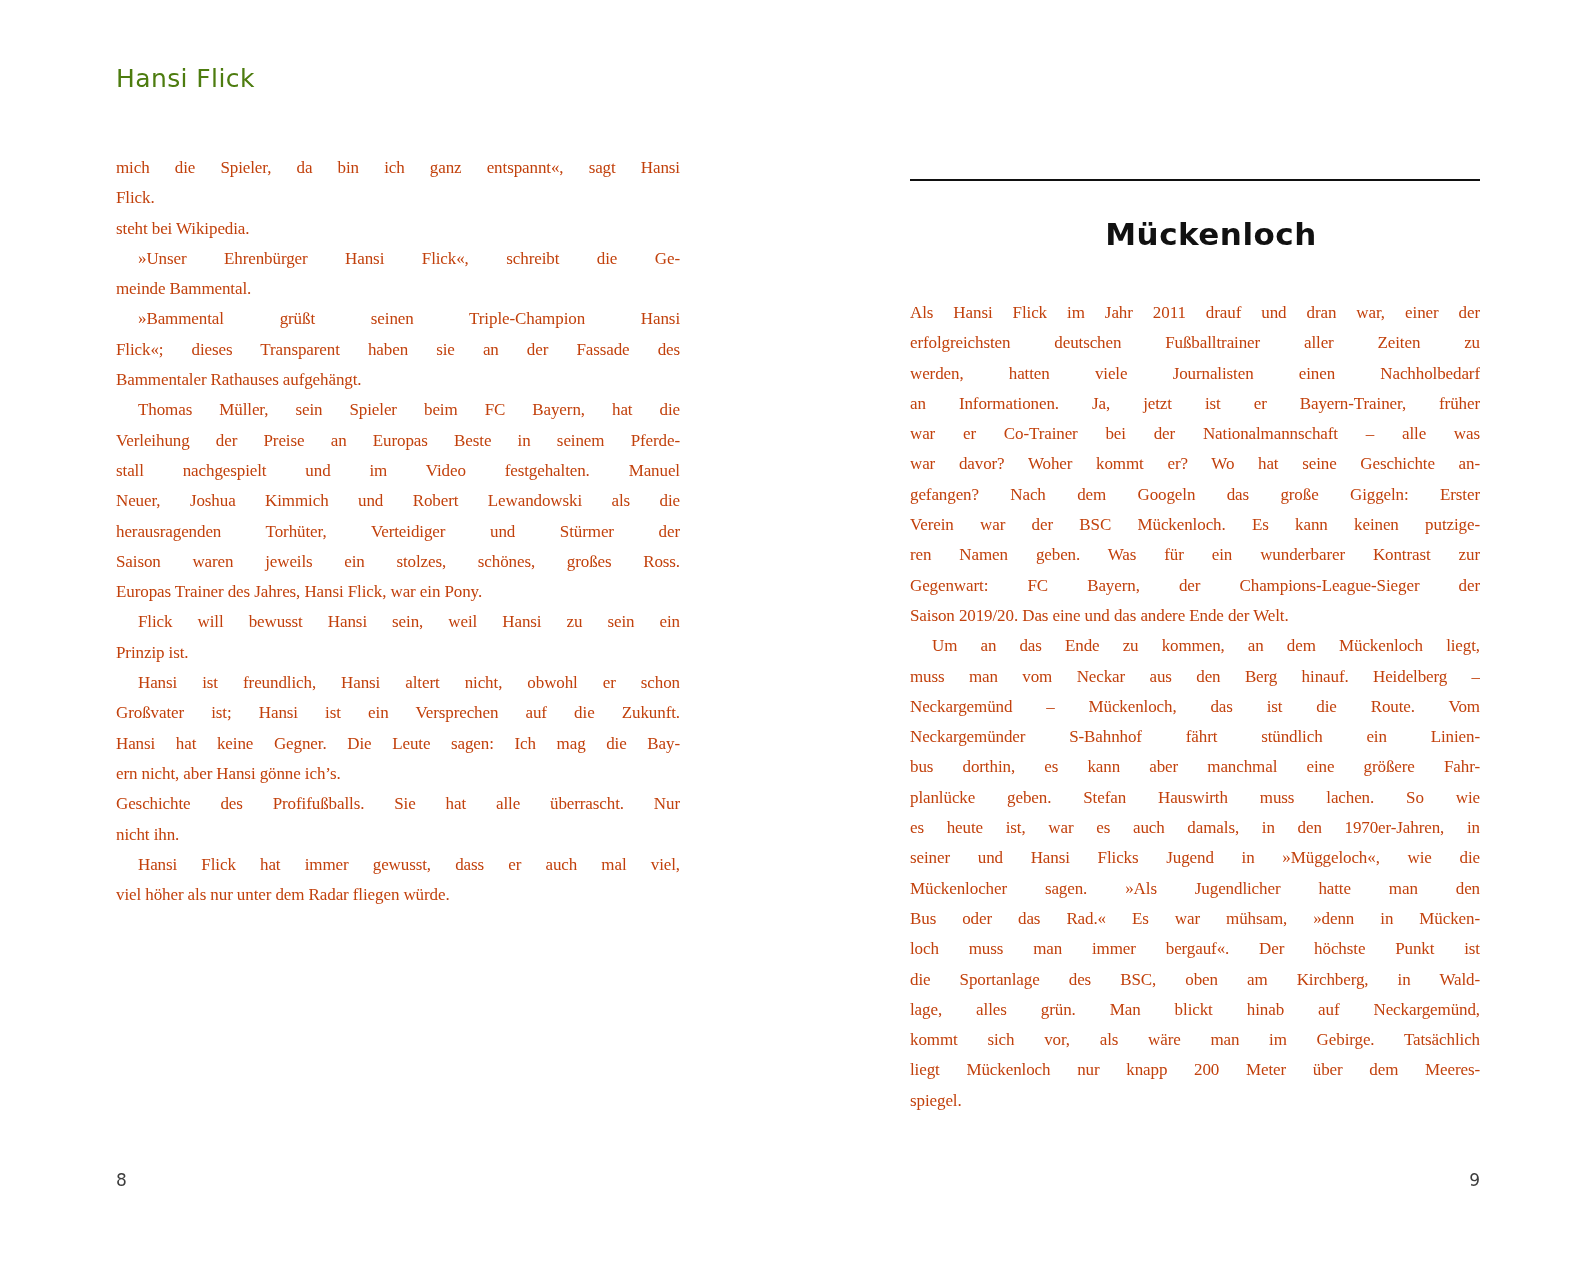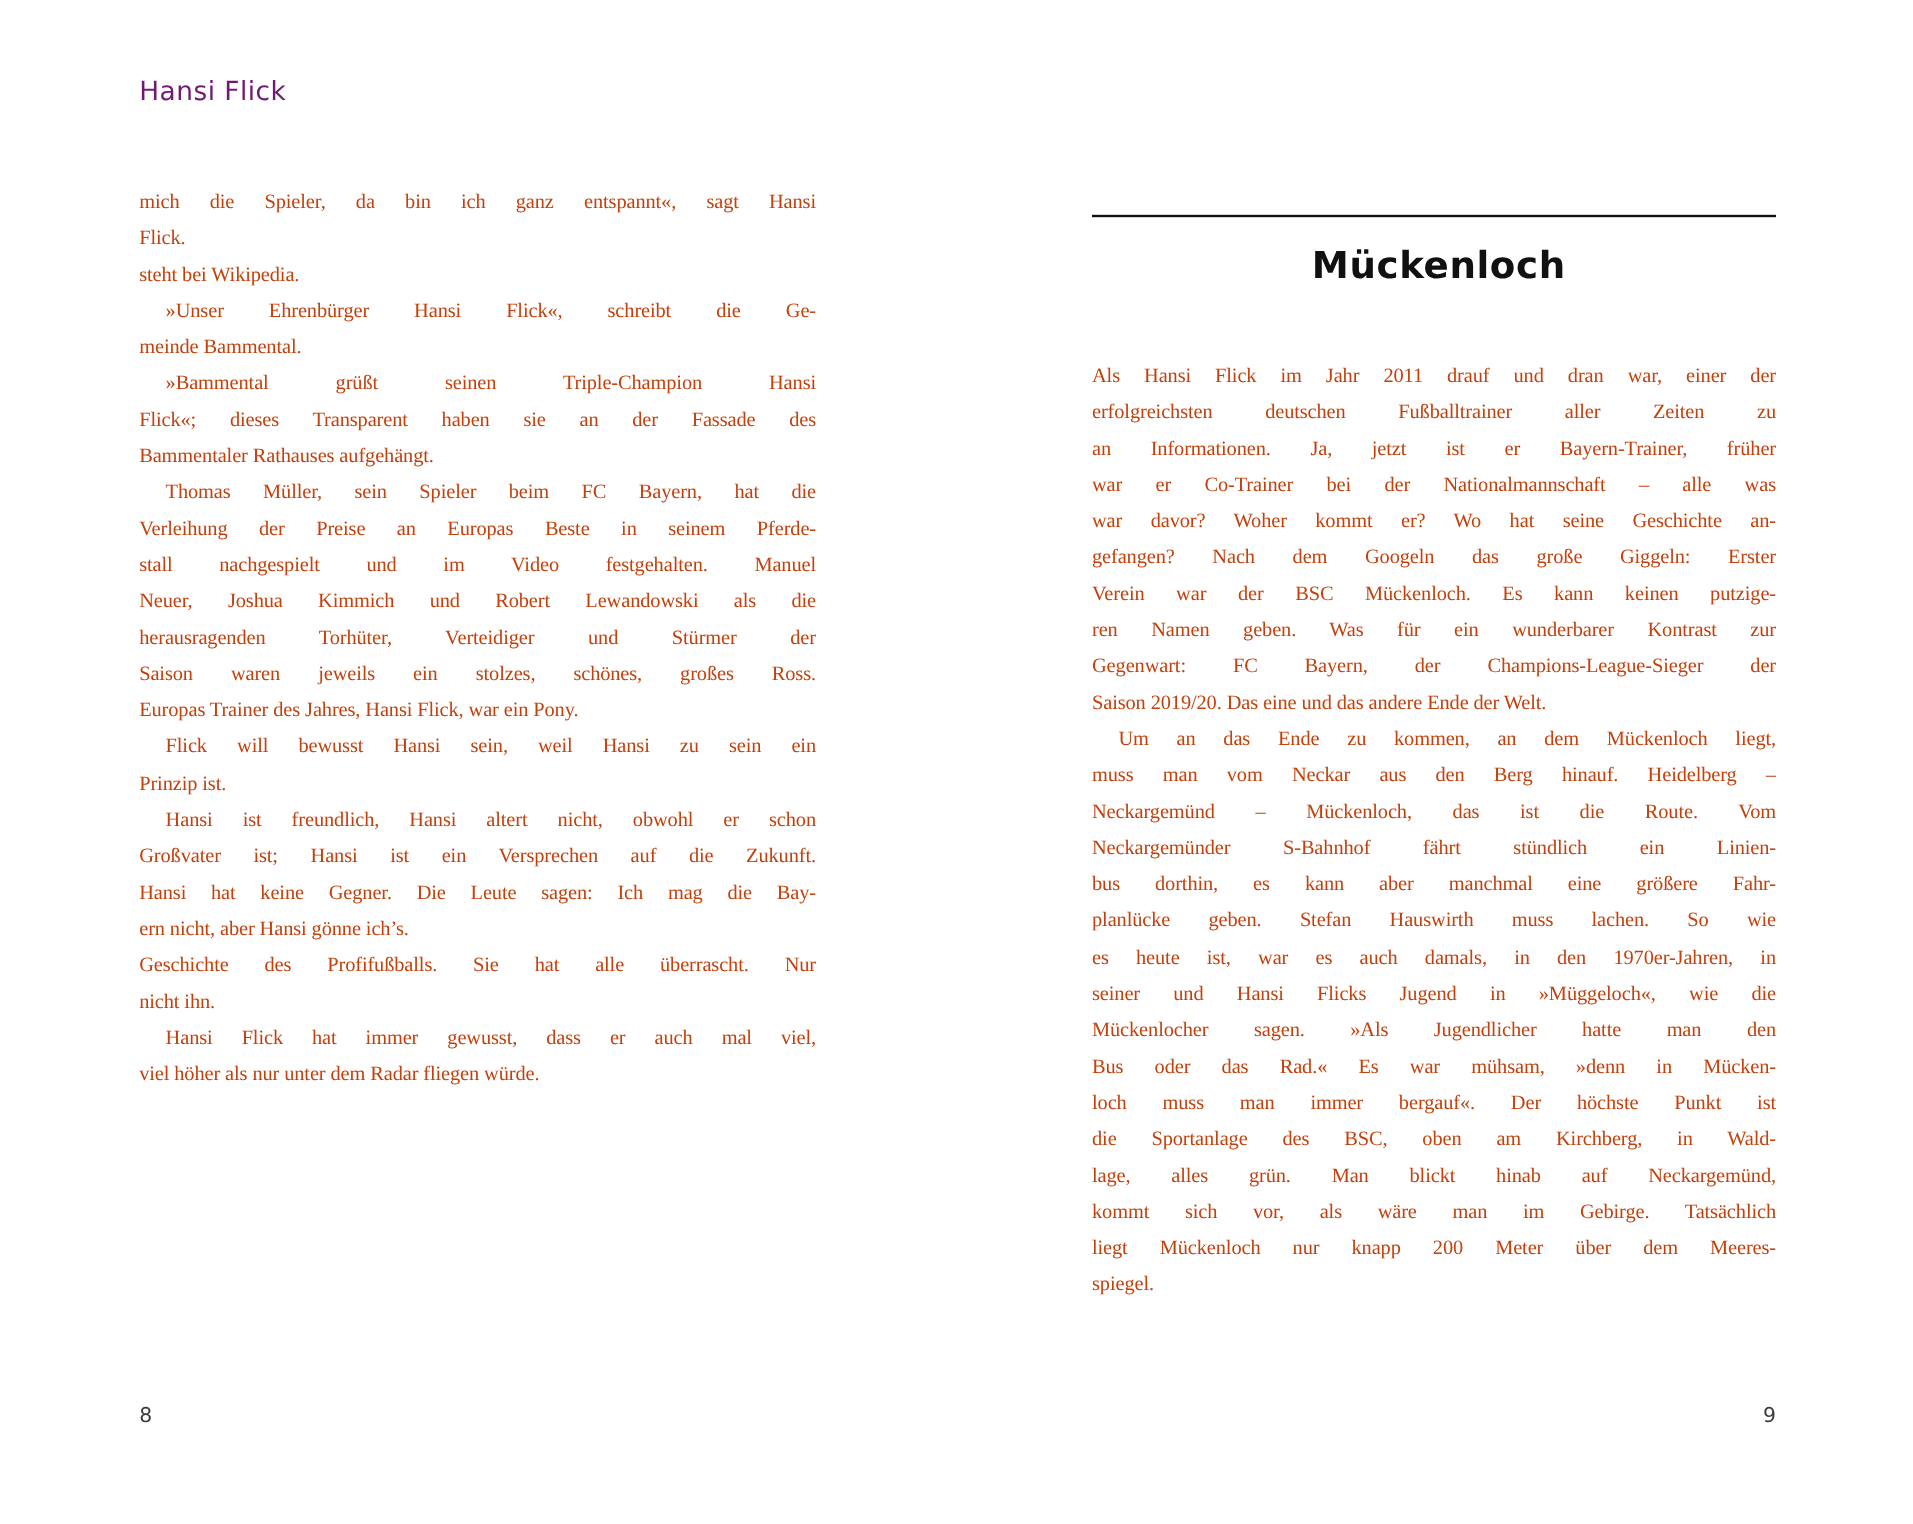--- a/index.html
+++ b/index.html
@@ -20,24 +20,24 @@
     height: 1270px;
   }
   .page.left  { left: 0;     width: 797px; }
   .page.right { left: 797px; width: 797px; }
 
   .running-header {
     position: absolute;
     left: 116px;
     top: 64px;
     font-family: "DejaVu Sans", sans-serif;
-    font-size: 22px;
+    font-size: 25px;
     font-weight: normal;
     letter-spacing: 0.4px;
-    color: #701a75;
+    color: #4d7c0f;
   }
 
   .textblock {
     position: absolute;
     overflow: hidden;
   }
   .tb-left  { left: 116px; top: 153px; width: 564px; }
   .tb-right { left: 113px; top: 298px; width: 570px; } 
 
   .line {
@@ -62,21 +62,21 @@
     top: 179px;
     width: 570px;
     height: 2px;
     background: #111111;
   }
   .chapter-title {
     position: absolute;
     left: 113px;
     top: 200px;
     width: 570px;
-    margin: 4px;
+    margin: 16px;
     text-align: center;
     font-family: "DejaVu Sans", sans-serif;
     font-weight: bold;
     font-size: 31px;
     letter-spacing: 0.5px;
     color: #111111;
   }
 
   .pagenum {
     position: absolute;
@@ -124,20 +124,21 @@
       </div>
     <div class="pagenum pn-left">8</div>
   </section>
 
   <section class="page right">
     <div class="chapter-rule"></div>
     <h1 class="chapter-title">Mückenloch</h1>
     <div class="textblock tb-right" id="right-lines">
         <div class="line">Als Hansi Flick im Jahr 2011 drauf und dran war, einer der</div>
         <div class="line">erfolgreichsten deutschen Fußballtrainer aller Zeiten zu</div>
+        <div class="line">werden, hatten viele Journalisten einen Nachholbedarf</div>
         <div class="line">an Informationen. Ja, jetzt ist er Bayern-Trainer, früher</div>
         <div class="line">war er Co-Trainer bei der Nationalmannschaft – alle was</div>
         <div class="line">war davor? Woher kommt er? Wo hat seine Geschichte an-</div>
         <div class="line">gefangen? Nach dem Googeln das große Giggeln: Erster</div>
         <div class="line">Verein war der BSC Mückenloch. Es kann keinen putzige-</div>
         <div class="line">ren Namen geben. Was für ein wunderbarer Kontrast zur</div>
         <div class="line">Gegenwart: FC Bayern, der Champions-League-Sieger der</div>
         <div class="line last">Saison 2019/20. Das eine und das andere Ende der Welt.</div>
         <div class="line indent">Um an das Ende zu kommen, an dem Mückenloch liegt,</div>
         <div class="line">muss man vom Neckar aus den Berg hinauf. Heidelberg –</div>

